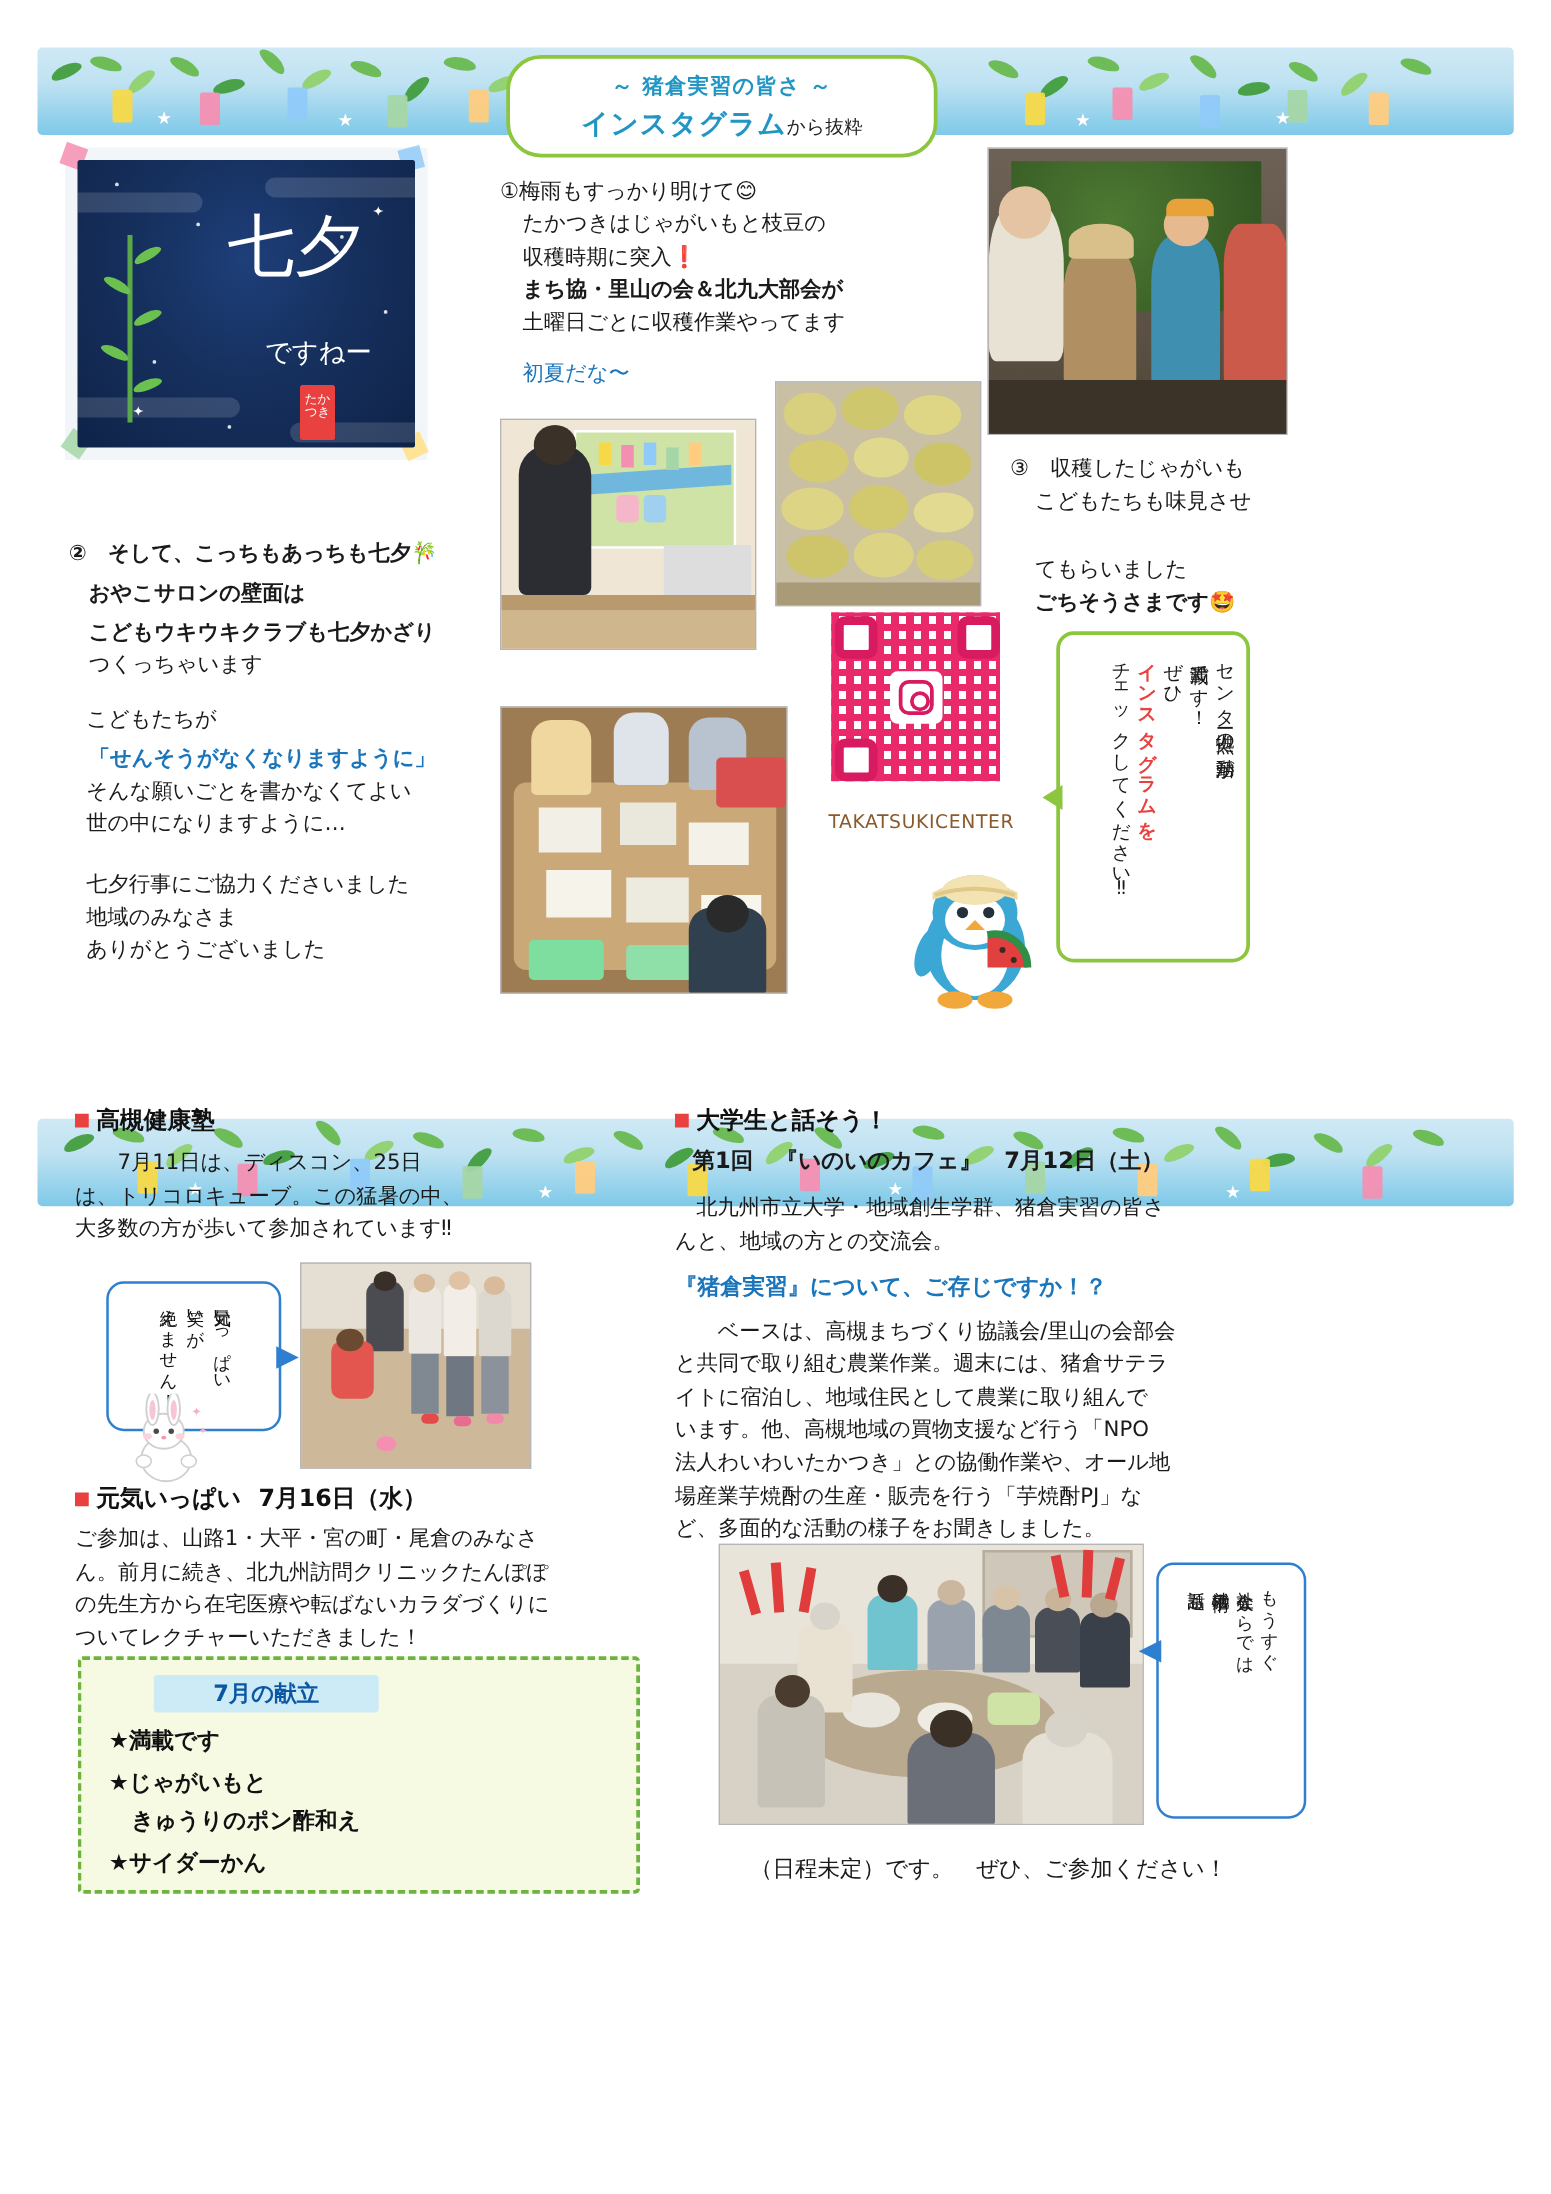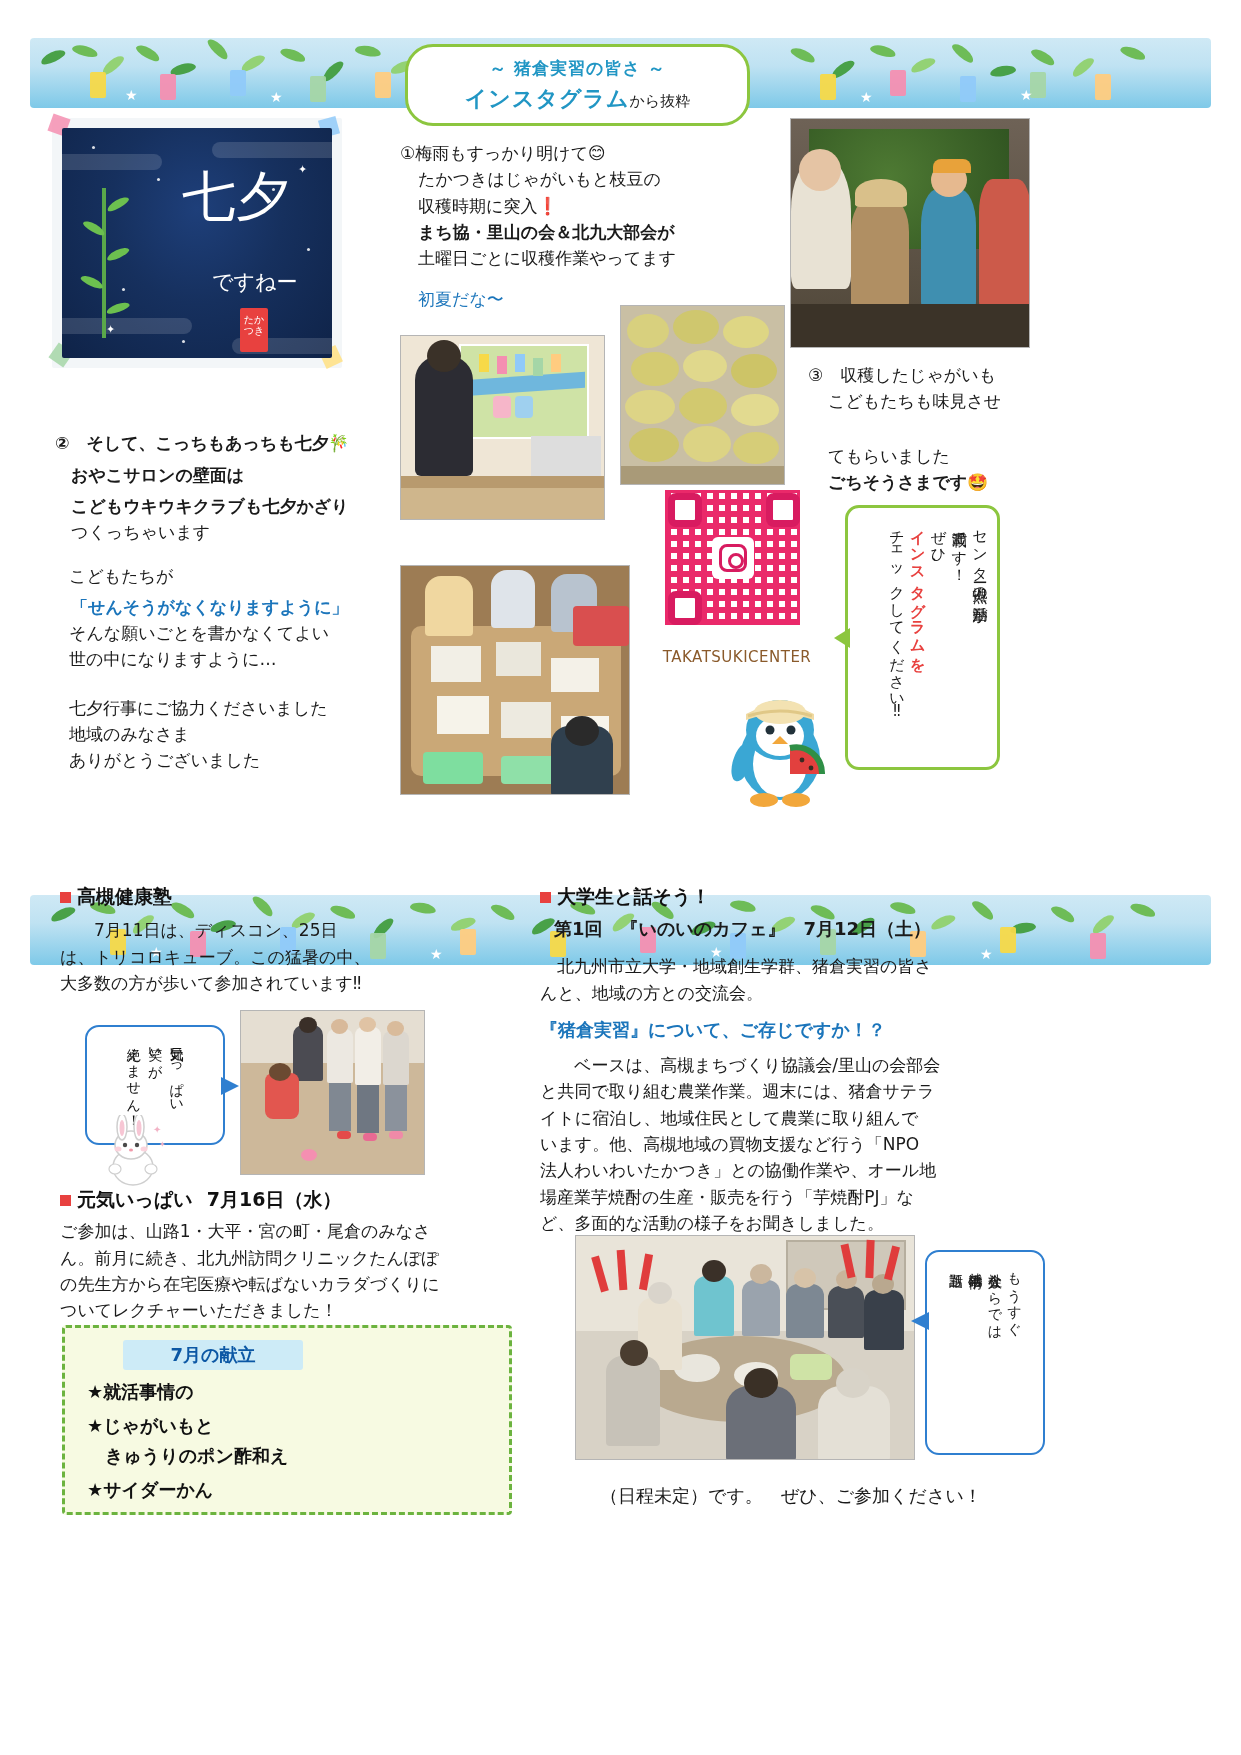--- a/index.html
+++ b/index.html
@@ -738,21 +738,21 @@
   <div style="font-size:17px;margin-top:4px;">
     <div class="ln">ご参加は、山路1・大平・宮の町・尾倉のみなさ</div>
     <div class="ln">ん。前月に続き、北九州訪問クリニックたんぽぽ</div>
     <div class="ln">の先生方から在宅医療や転ばないカラダづくりに</div>
     <div class="ln">ついてレクチャーいただきました！</div>
   </div>
 </div>
 
 <div class="menu-box">
   <div class="menu-title">7月の献立</div>
-  <div class="menu-item" style="top:52px">★就活事情の</div>
+  <div class="menu-item" style="top:52px">★満載です</div>
   <div class="menu-item" style="top:86px">★じゃがいもと</div>
   <div class="menu-item" style="top:116px">　きゅうりのポン酢和え</div>
   <div class="menu-item" style="top:150px">★サイダーかん</div>
 </div>
 
 <div class="tb" style="left:540px; top:882px; width:520px;">
   <div class="sec-head">
     <span class="sq"></span><span>大学生と話そう！</span>
   </div>
   <div style="font-size:18px;font-weight:bold;margin-top:4px;padding-left:14px;" class="ln">第1回　『いのいのカフェ』　7月12日（土）</div>

